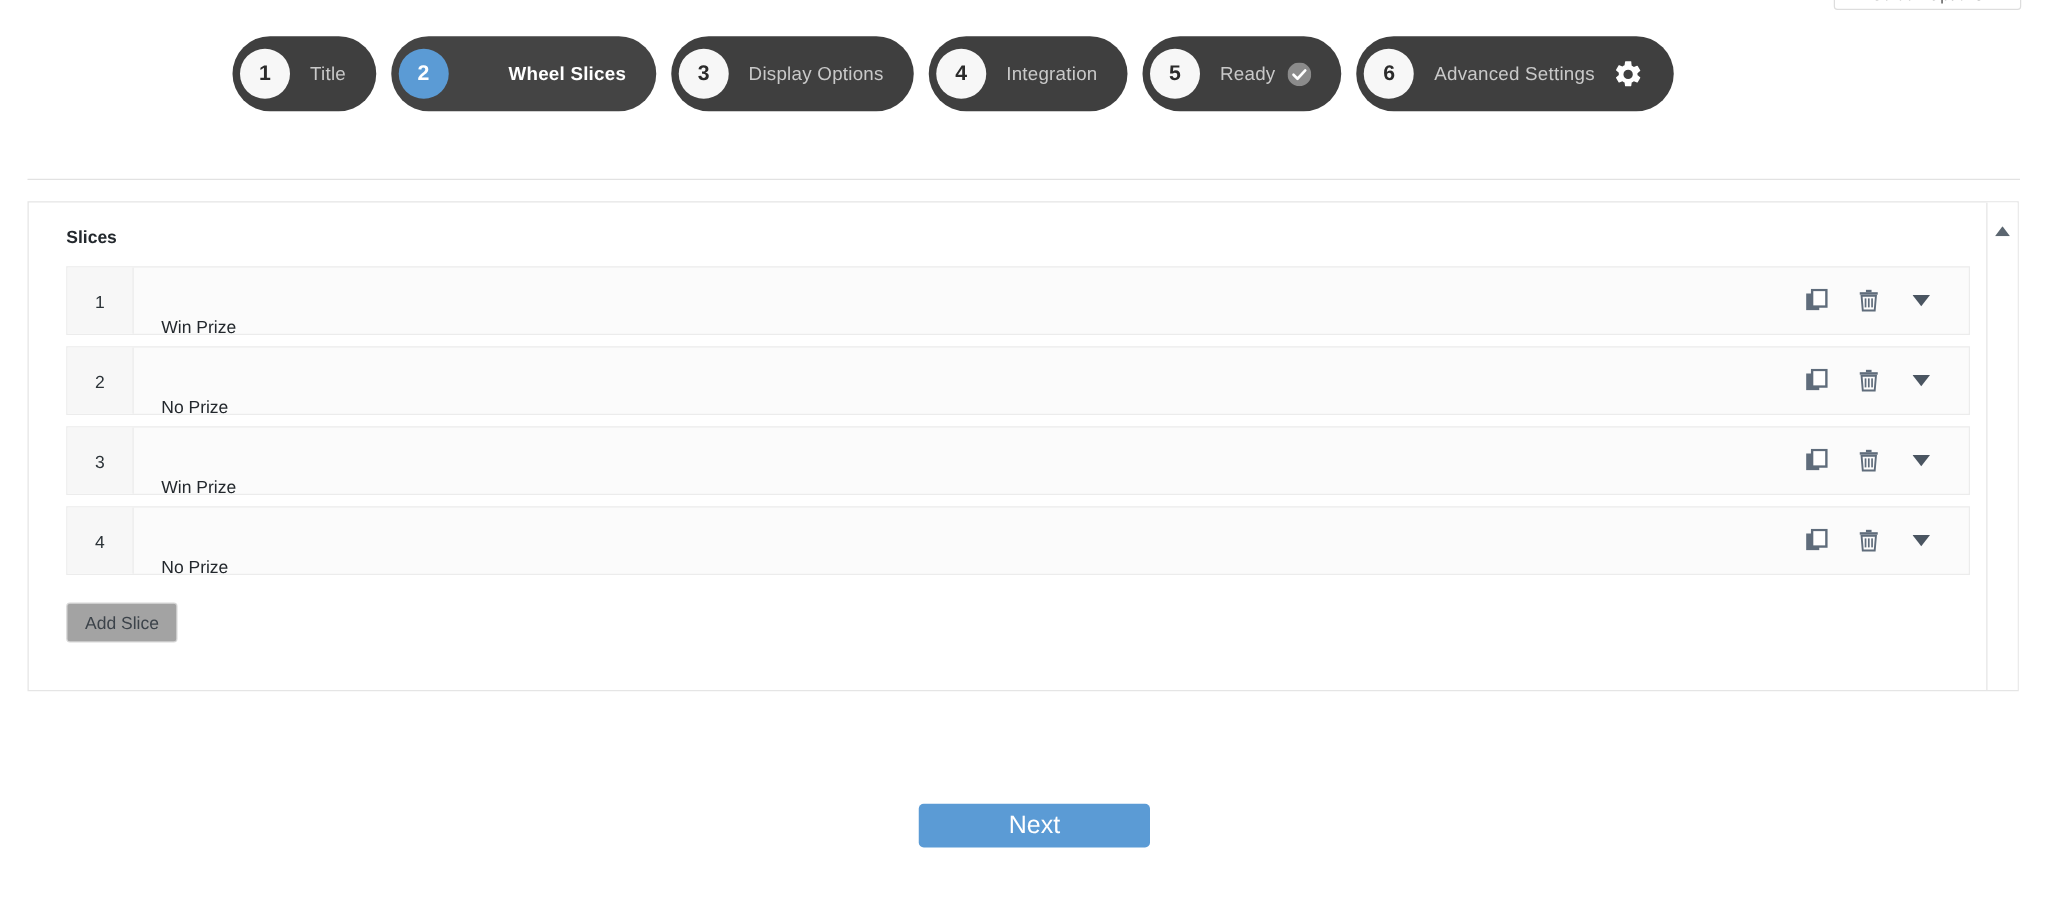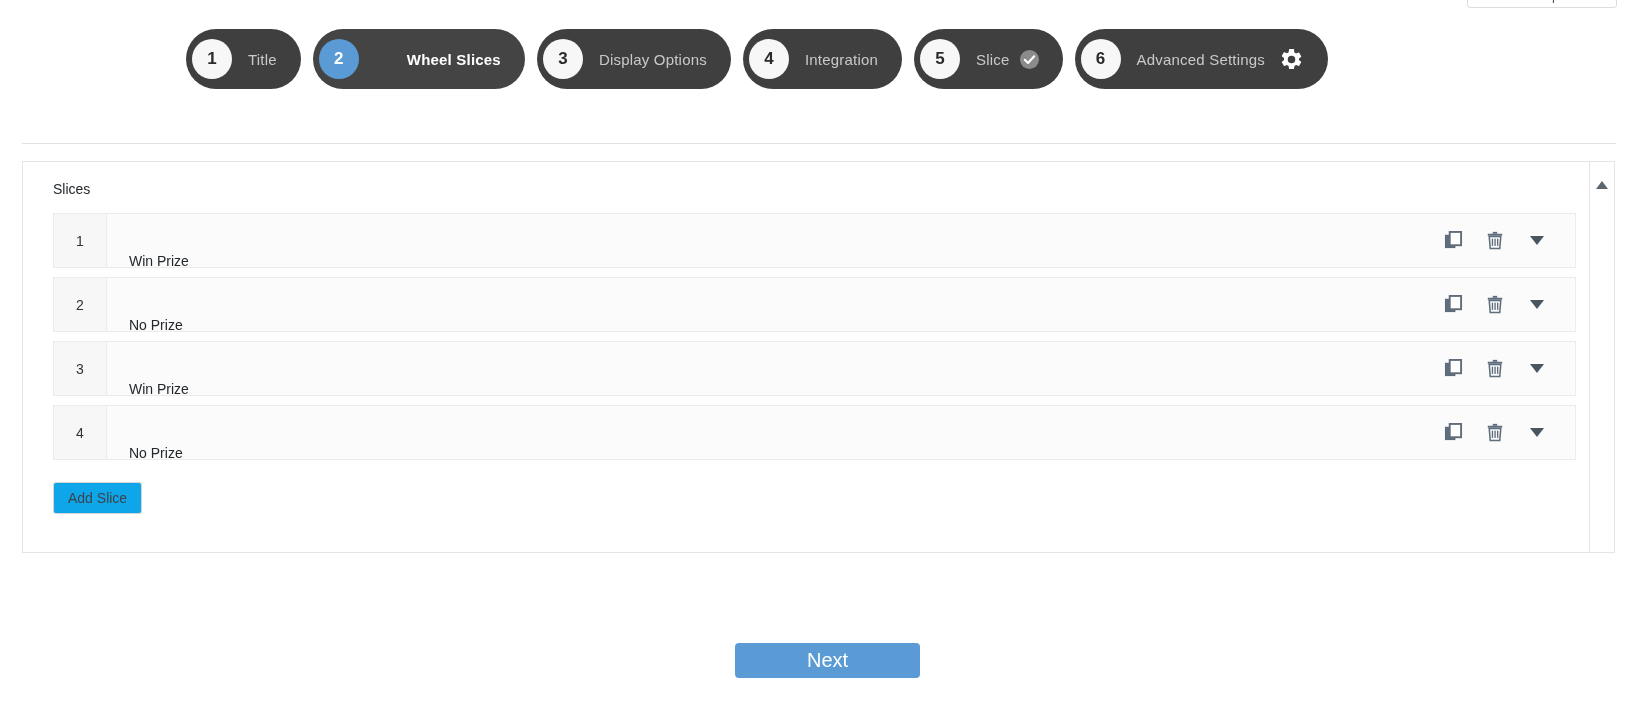--- a/index.html
+++ b/index.html
@@ -123,21 +123,21 @@
   .panel-inner {
     position: absolute;
     top: 0; left: 0;
     width: 1568px;
     height: 100%;
     padding: 14px 15px 0 15px;
   }
   .panel-title {
     font-size: 14px;
     color: #23282d;
-    font-weight: normal;
+    font-weight: bold;
     margin: 5px 0 16px 15px;
   }
 
   .rows { margin: 0 0 0 15px; }
 
   .slice-row {
     display: flex;
     align-items: center;
     height: 55px;
     margin-bottom: 9px;
@@ -179,21 +179,21 @@
     cursor: pointer;
   }
 
   
   .add-slice {
     margin: 13px 0 0 15px;
     display: inline-block;
     padding: 7px 14px;
     font-size: 14px;
     color: #3c434a;
-    background: #0ea5e9;
+    background: #a3a3a3;
     border: 1px solid #d5d5d5;
     border-radius: 3px;
     cursor: pointer;
     font-family: "Liberation Sans", sans-serif;
     text-align: center;
   }
 
   
   .panel-rail {
     position: absolute;
@@ -255,21 +255,21 @@
     <div class="step-label">Display Options</div>
   </div>
 
   <div class="step">
     <div class="step-num">4</div>
     <div class="step-label">Integration</div>
   </div>
 
   <div class="step">
     <div class="step-num">5</div>
-    <div class="step-label">Slice</div>
+    <div class="step-label">Ready</div>
     <span class="step-badge">
       <svg width="19" height="19" viewBox="0 0 19 19">
         <circle cx="9.5" cy="9.5" r="9.5" fill="#8b8b8b"></circle>
         <path d="M4.8 9.8 L8 13 L14.2 6.3" stroke="#ffffff" stroke-width="2.1" fill="none" stroke-linecap="round" stroke-linejoin="round"></path>
       </svg>
     </span>
   </div>
 
   <div class="step">
     <div class="step-num">6</div>

